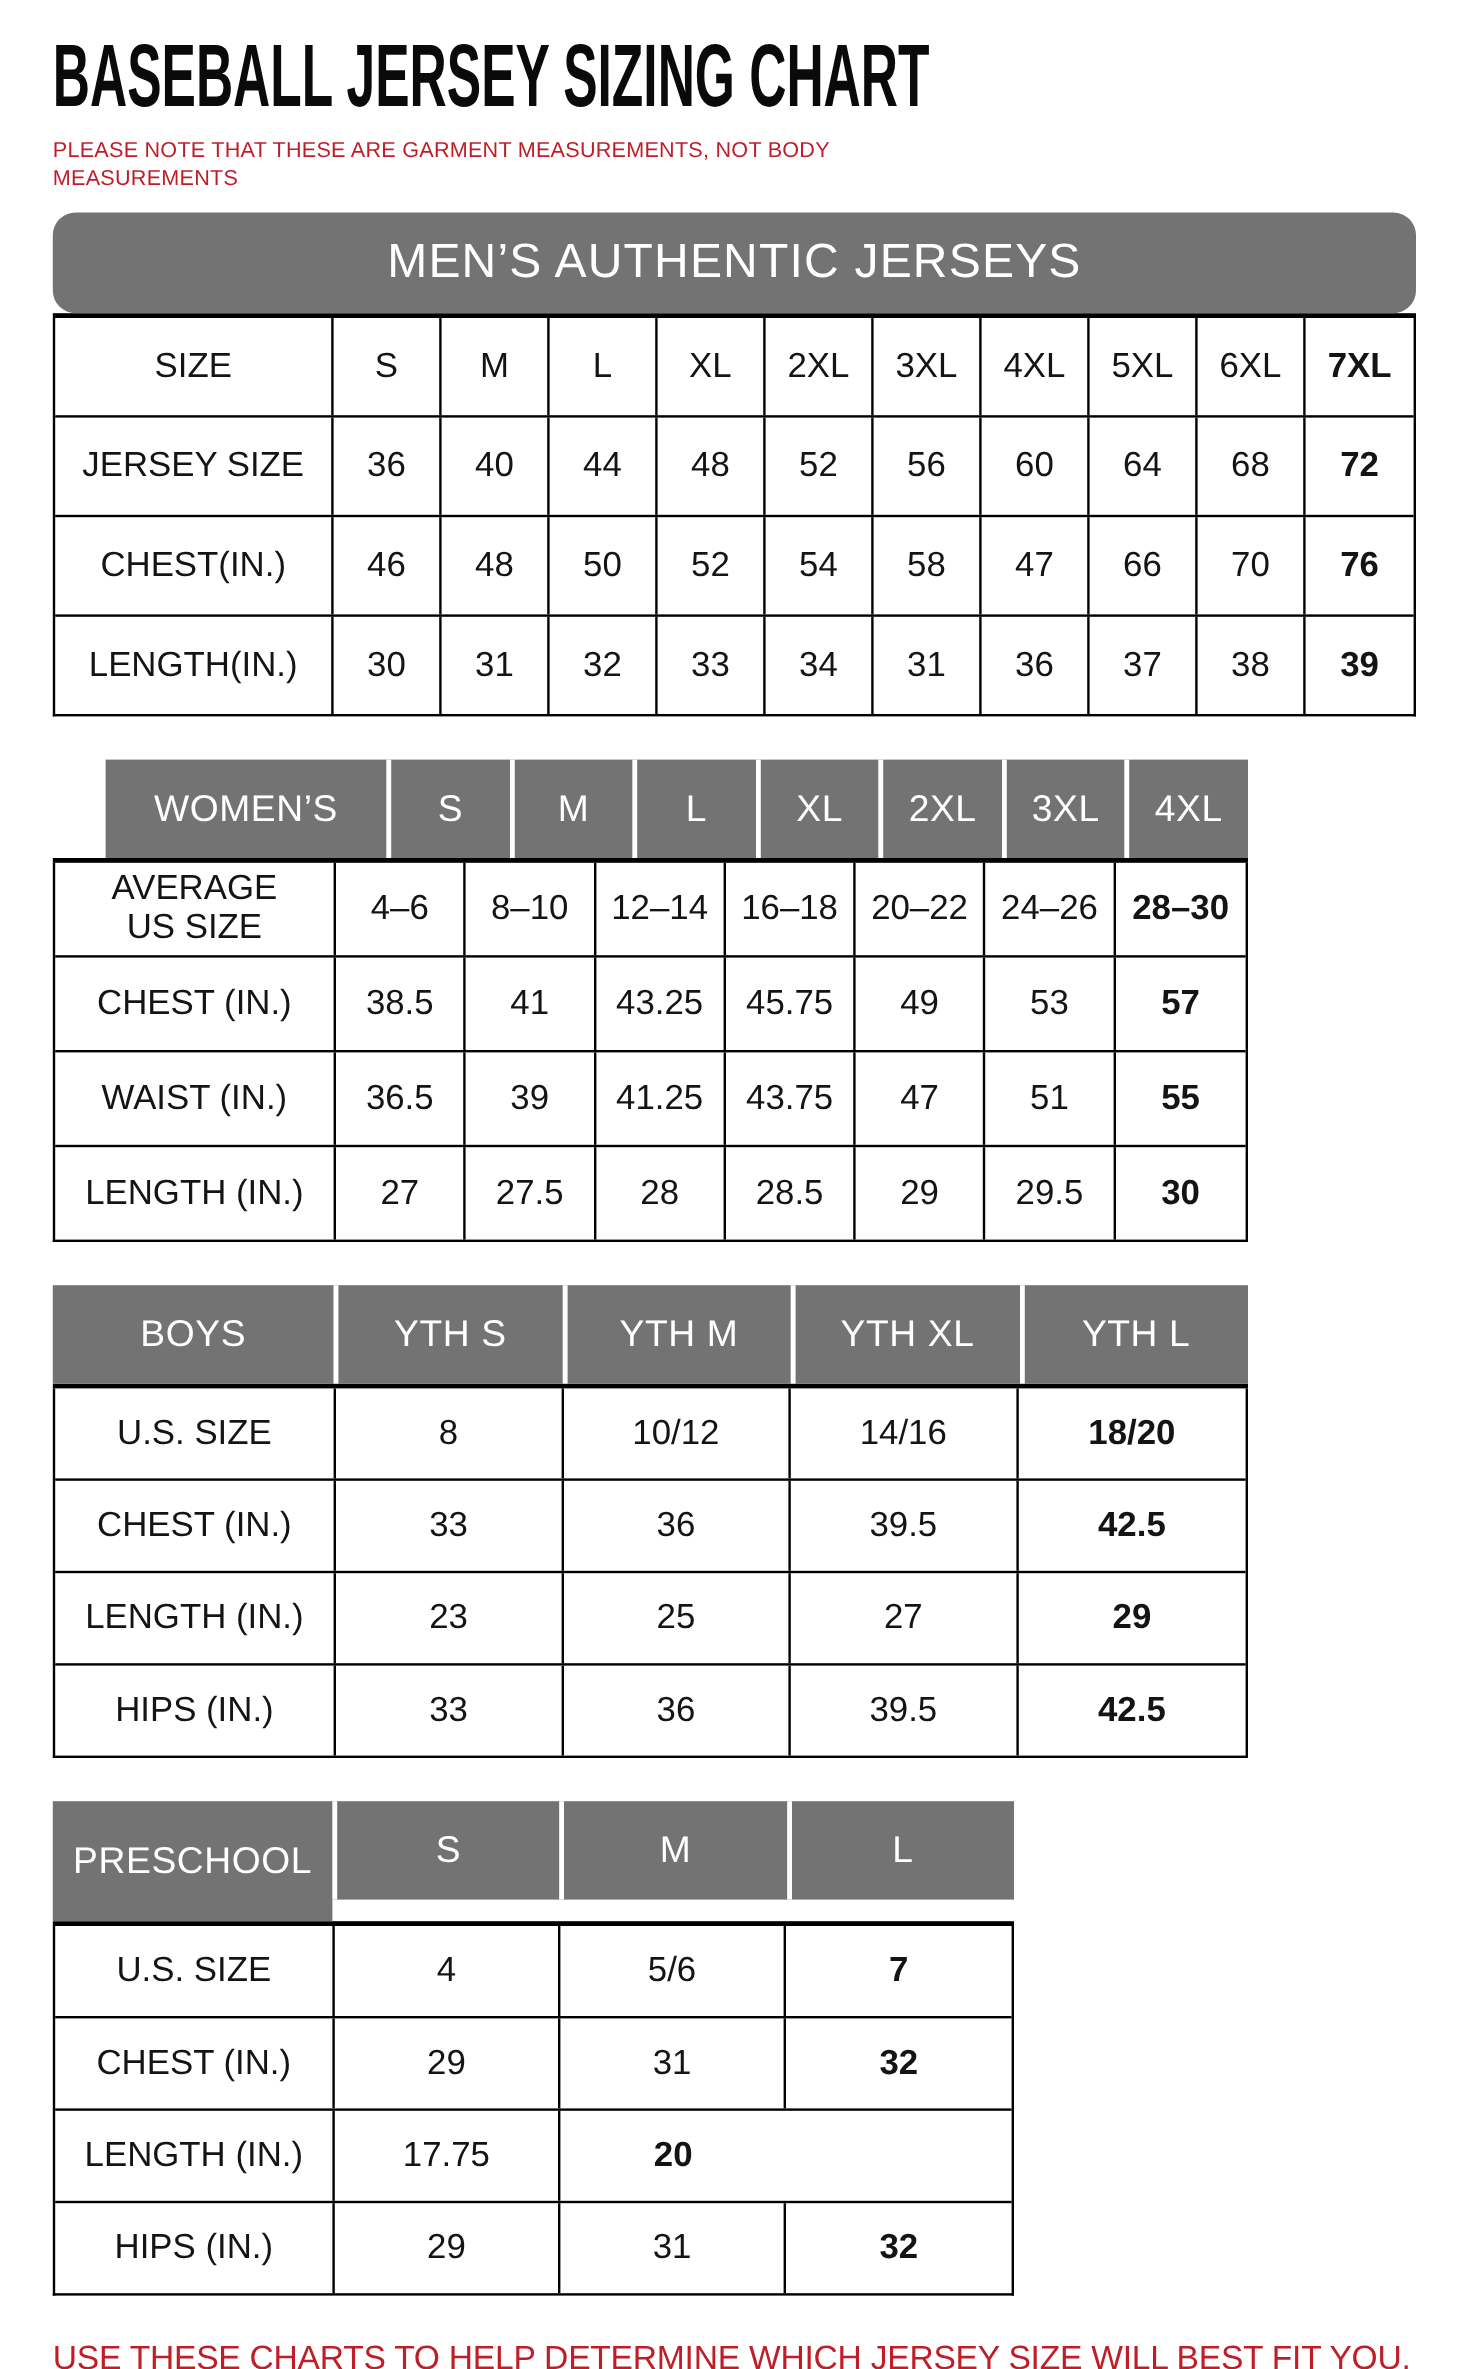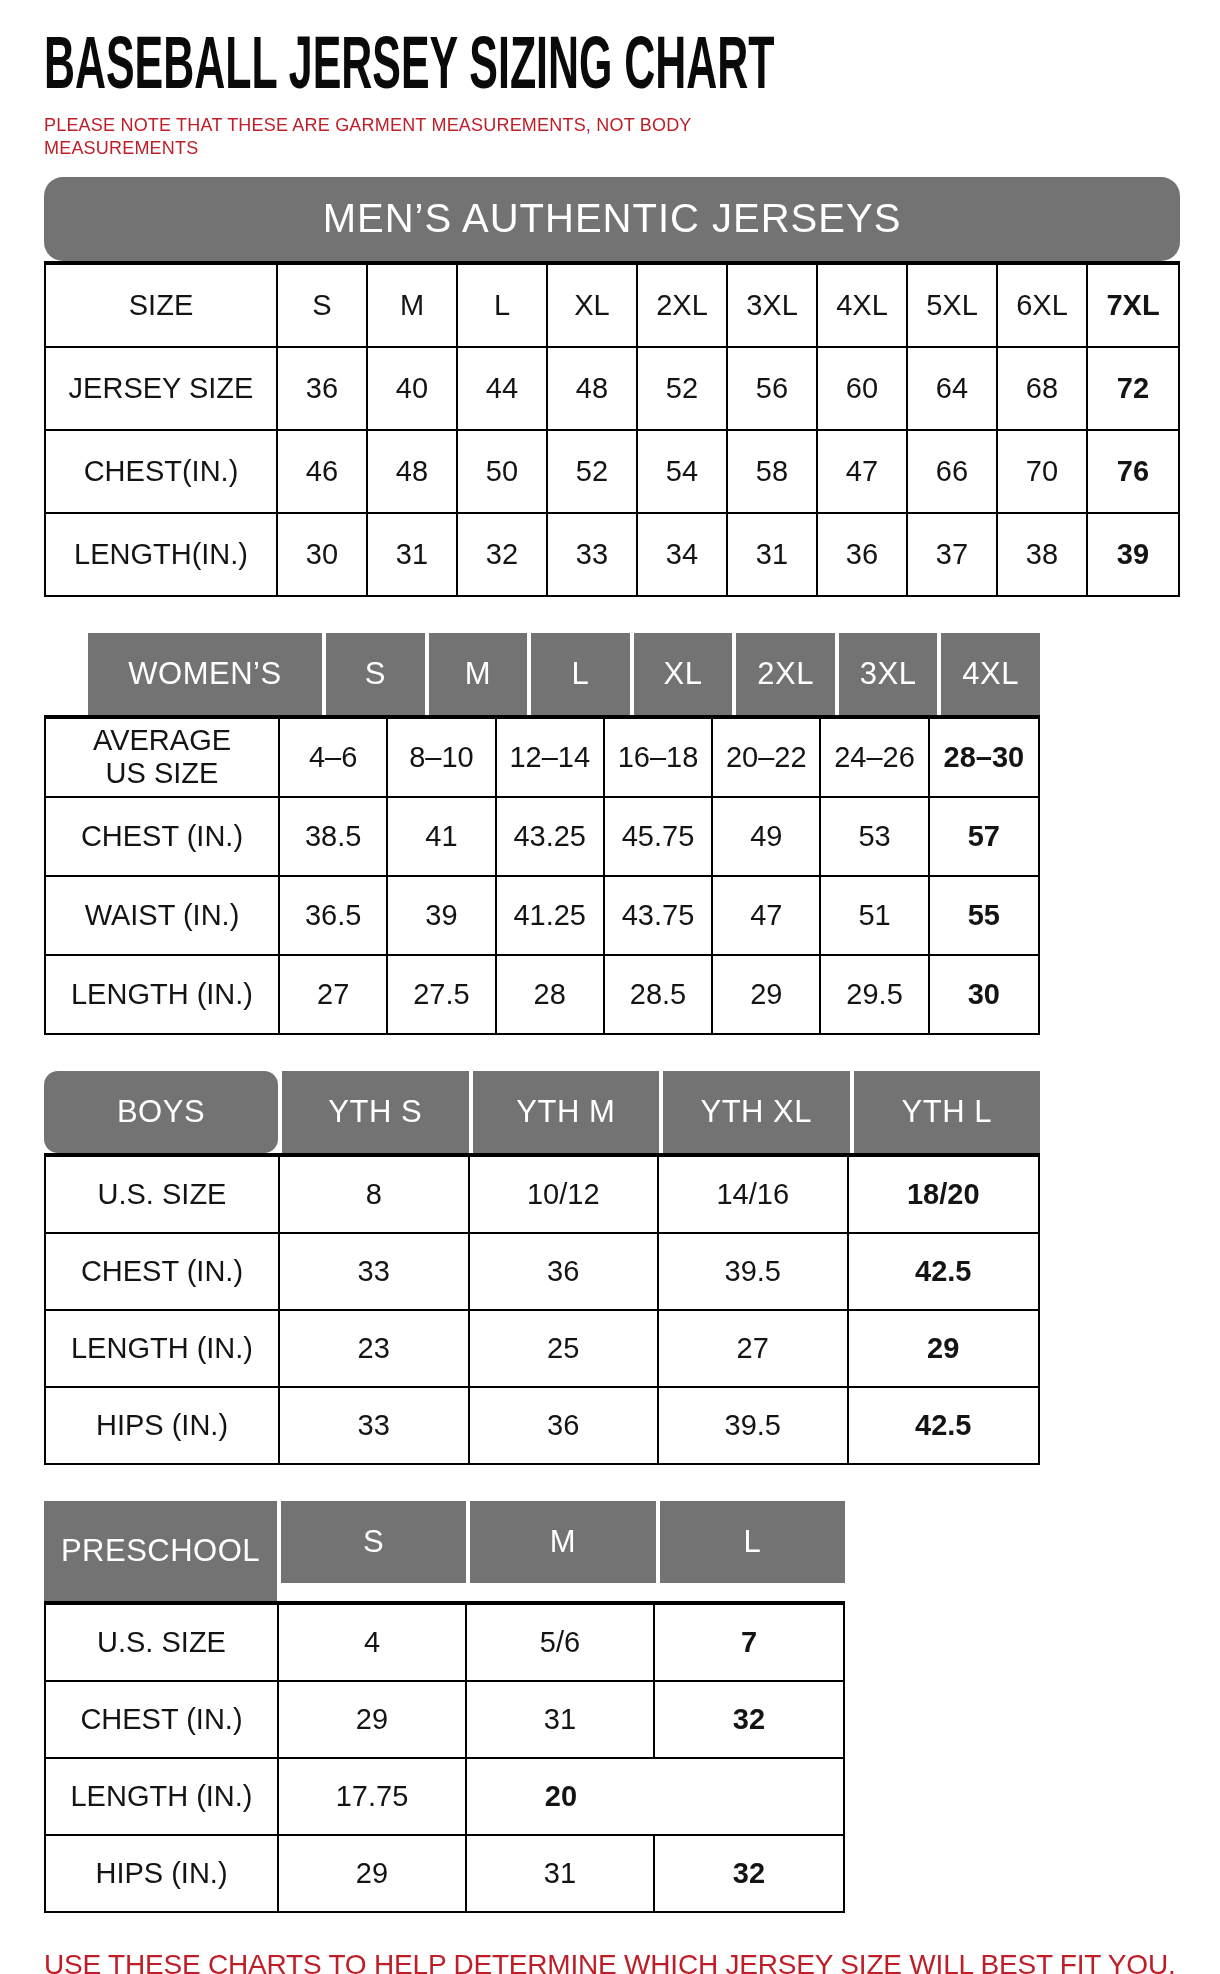--- a/index.html
+++ b/index.html
@@ -217,21 +217,21 @@
             <div class="td">28</div>
             <div class="td">28.5</div>
             <div class="td">29</div>
             <div class="td">29.5</div>
             <div class="td">30</div>
           </div>
         </div>
       </div>
       <div class="sizing-table boys" style="width: 996px;">
         <div class="thead" style="grid-template-columns: 234px repeat(4, 1fr);">
-          <div class="th" style="height: 82px; border-radius: 14px;">BOYS</div>
+          <div class="th" style="height: 82px;">BOYS</div>
           <div class="th" style="height: 82px;">YTH S</div>
           <div class="th" style="height: 82px;">YTH M</div>
           <div class="th" style="height: 82px;">YTH XL</div>
           <div class="th" style="height: 82px;">YTH L</div>
         </div>
         <div class="tbody">
           <div class="tr" style="grid-template-columns: 234px repeat(4, 1fr); height: 75px;">
             <div class="td label">U.S. SIZE</div>
             <div class="td">8</div>
             <div class="td">10/12</div>

